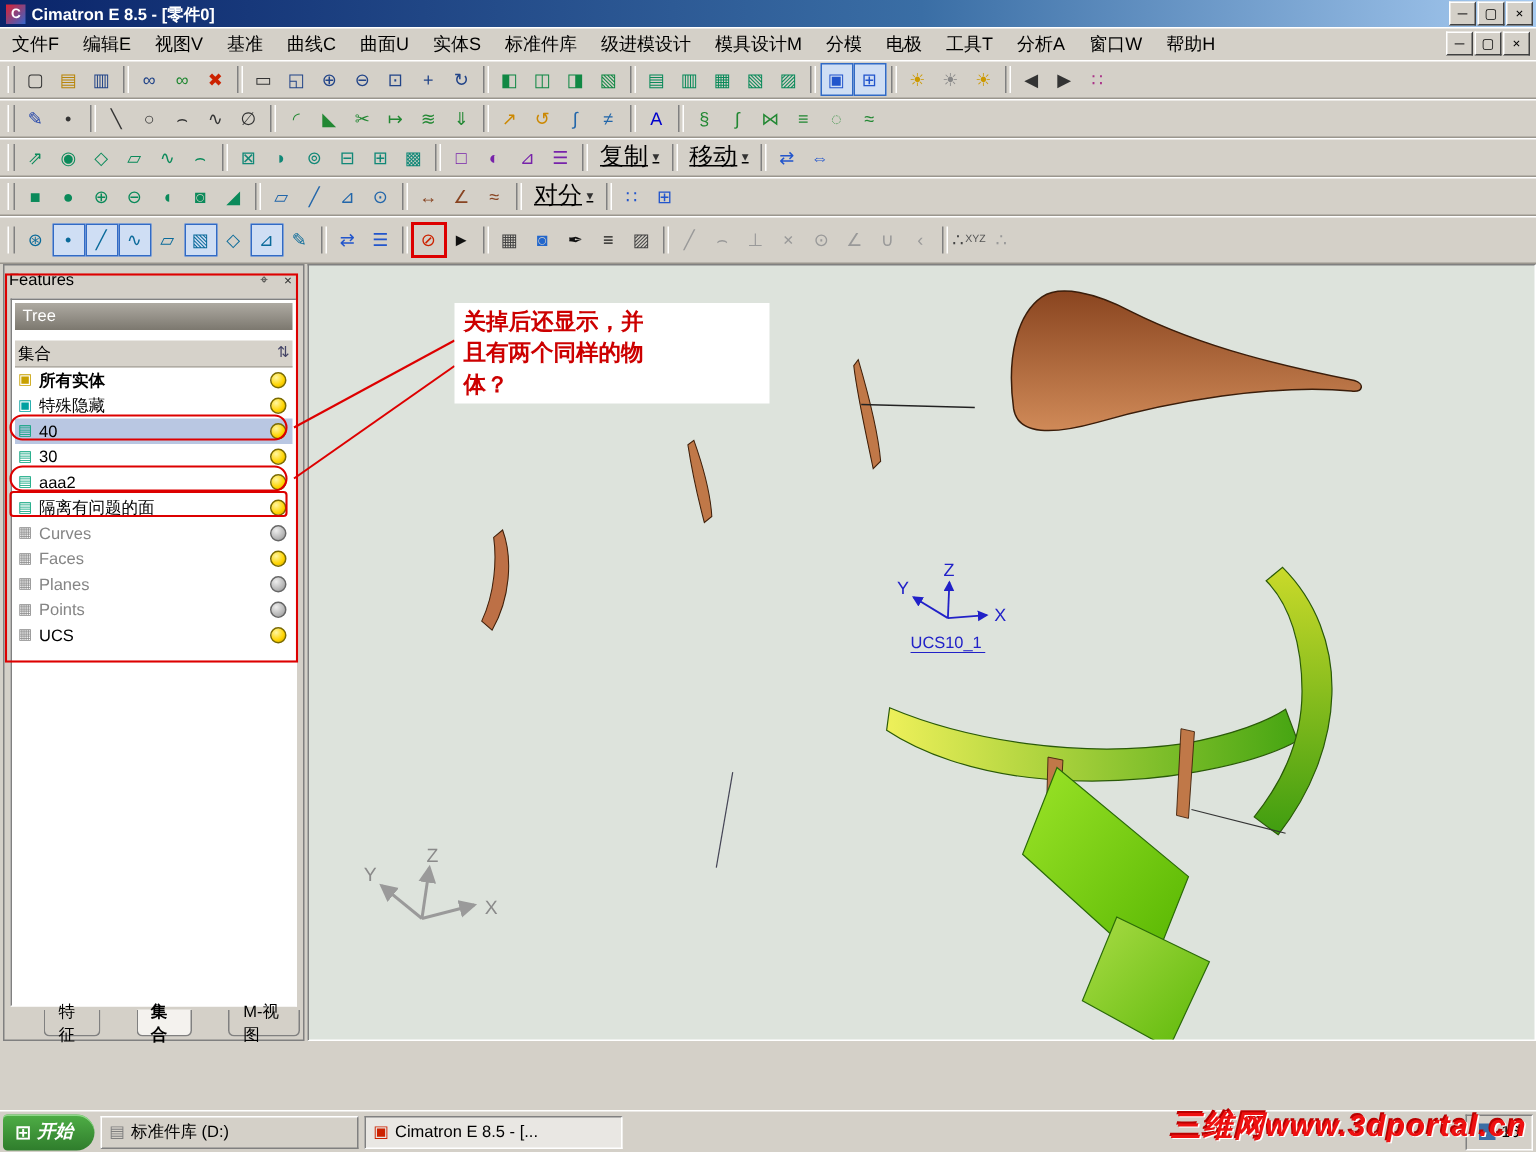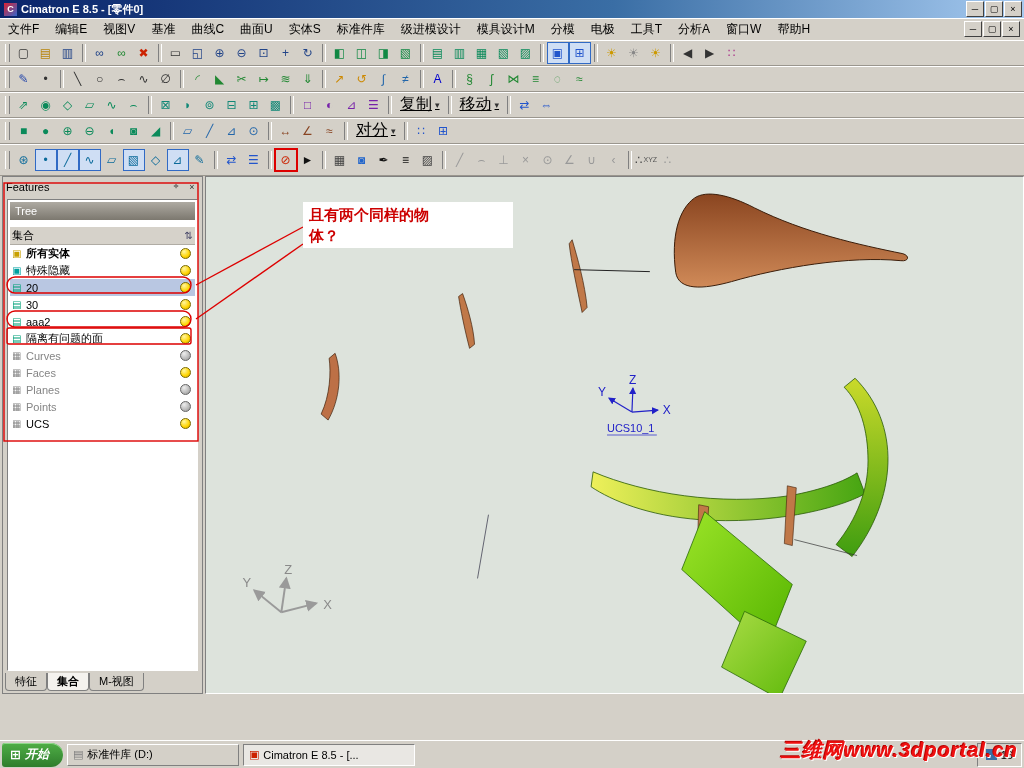--- a/index.html
+++ b/index.html
@@ -59,21 +59,21 @@
     background:radial-gradient(circle at 35% 30%,#eee,#b8b8b8 60%,#909090);}
   .trow.header{background:#d6d2ca;border-bottom:1px solid #b0aca4;}
   .sorticon{display:none;margin-left:auto;color:#446;font-size:10px;}
   .sorticon::before{content:"⇅";}
   .trow.header .sorticon{display:inline-block;}
   .trow.selected{background:#b9c7e2;}
   .trow.dim .tlabel{color:#858585;}
   .trow.bold .tlabel{font-weight:bold;}
   #panel-tabs{position:absolute;left:2px;bottom:2px;right:2px;height:18px;display:flex;}
   .ptab{padding:1px 9px;font-size:11px;background:#d4d0c8;border:1px solid #808080;border-top:none;
-    border-radius:0 0 4px 4px;display:flex;align-items:center;}
+    border-radius:0 0 4px 4px;display:flex;align-items:center;margin-left:24px;}
   .ptab.active{background:#f4f2ee;font-weight:bold;}
   
   #viewport{position:absolute;left:205px;top:176px;width:819px;height:518px;background:#dde3dc;
     border:1px solid;border-color:#808080 #fff #fff #808080;box-sizing:border-box;}
   #viewport svg{display:block;width:100%;height:100%;}
   
   #anno-overlay{position:absolute;left:0;top:0;width:1024px;height:768px;z-index:60;pointer-events:none;}
   #anno-box{position:absolute;left:303px;top:202px;width:198px;z-index:61;background:#fff;
     color:#cc0000;font-size:15px;font-weight:bold;line-height:21px;padding:2px 6px;pointer-events:none;}
   
@@ -684,21 +684,21 @@
             <span class="bulb yellow"></span>
           </div>
           <div class="trow">
             <span class="ticon" style="color: rgb(0, 160, 160);">▣</span>
             <span class="tlabel">特殊隐藏</span>
 
             <span class="bulb yellow"></span>
           </div>
           <div class="trow selected">
             <span class="ticon" style="color: rgb(0, 160, 120);">▤</span>
-            <span class="tlabel">20</span>
+            <span class="tlabel">40</span>
 
             <span class="bulb yellow"></span>
           </div>
           <div class="trow">
             <span class="ticon" style="color: rgb(0, 160, 120);">▤</span>
             <span class="tlabel">30</span>
 
             <span class="bulb yellow"></span>
           </div>
           <div class="trow">
@@ -832,20 +832,21 @@
 
   <svg id="anno-overlay" viewBox="0 0 1024 768">
     <rect class="red" x="4" y="183" width="194" height="258"></rect>
     <rect class="red" x="7" y="277" width="184" height="16" rx="8"></rect>
     <rect class="red" x="7" y="311" width="184" height="16" rx="8"></rect>
     <rect class="red" x="7" y="328" width="184" height="16" rx="2"></rect>
     <line class="red" x1="196" y1="285" x2="303" y2="227"></line>
     <line class="red" x1="196" y1="319" x2="303" y2="244"></line>
   </svg>
   <div id="anno-box">
+    <div>关掉后还显示，并</div>
     <div>且有两个同样的物</div>
     <div>体？</div>
   </div>
 
 
 
   <div id="taskbar">
     <span id="startbtn">
       <span class="flag">⊞</span>
       <span>开始</span>

